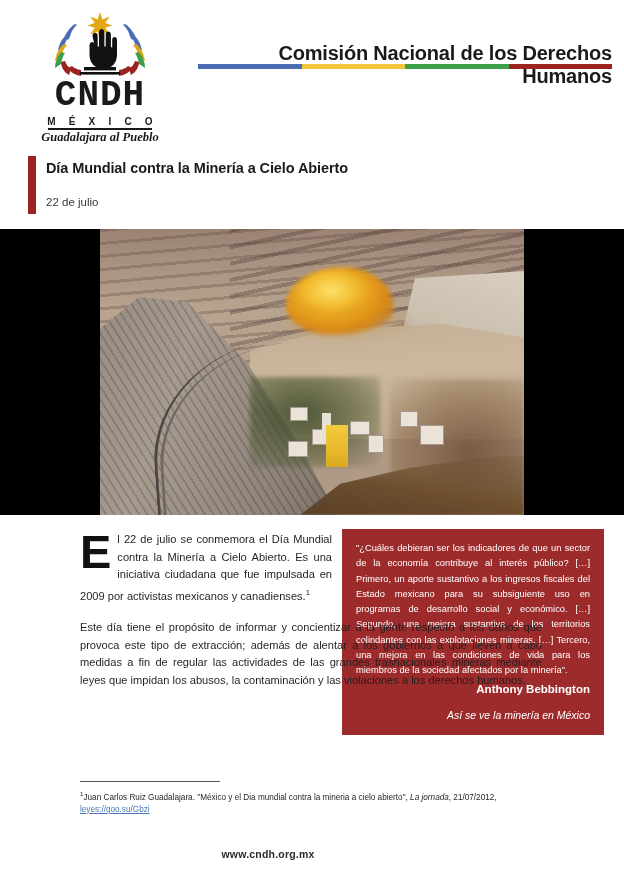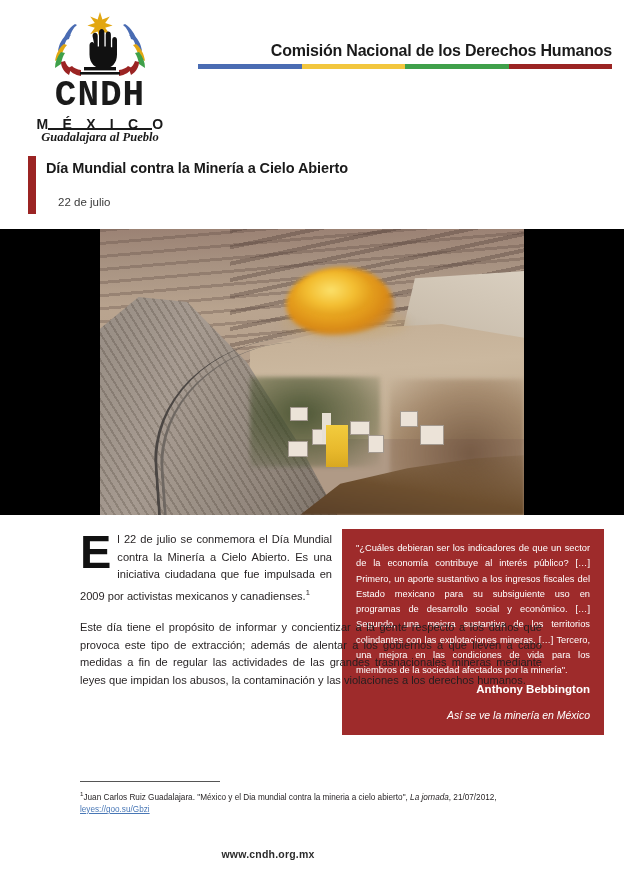--- a/index.html
+++ b/index.html
@@ -51,21 +51,21 @@
     letter-spacing: 1px;
     line-height: 1;
     color: #1a1a1a;
   }
   .logo-mexico {
     position: absolute;
     left: 0;
     top: 104px;
     width: 148px;
     text-align: center;
-    font-size: 14px;
+    font-size: 10px;
     font-weight: bold;
     letter-spacing: 5.2px;
     color: #1a1a1a;
     text-indent: 5px;
   }
   .logo-rule {
     position: absolute;
     left: 22px;
     top: 116px;
     width: 104px;
@@ -84,21 +84,21 @@
     font-size: 12.5px;
     color: #1a1a1a;
   }
 
   .header-title {
     position: absolute;
     left: 198px;
     top: 42px;
     width: 414px;
     text-align: right;
-    font-size: 16px;
+    font-size: 20px;
     font-weight: bold;
     color: #1a1a1a;
     letter-spacing: -0.2px;
   }
   .header-bar {
     position: absolute;
     left: 198px;
     top: 64px;
     width: 414px;
     height: 5px;
@@ -140,21 +140,20 @@
     font-weight: bold;
     color: #1a1a1a;
     letter-spacing: -0.1px;
   }
   .title-date {
     position: absolute;
     left: 46px;
     top: 48px;
     font-size: 11.5px;
     color: #3a3a3a;
-    margin-left: 12px;
   }
 
   
   .hero {
     position: absolute;
     left: 0;
     top: 229px;
     width: 624px;
     height: 286px;
     background: #000000;

